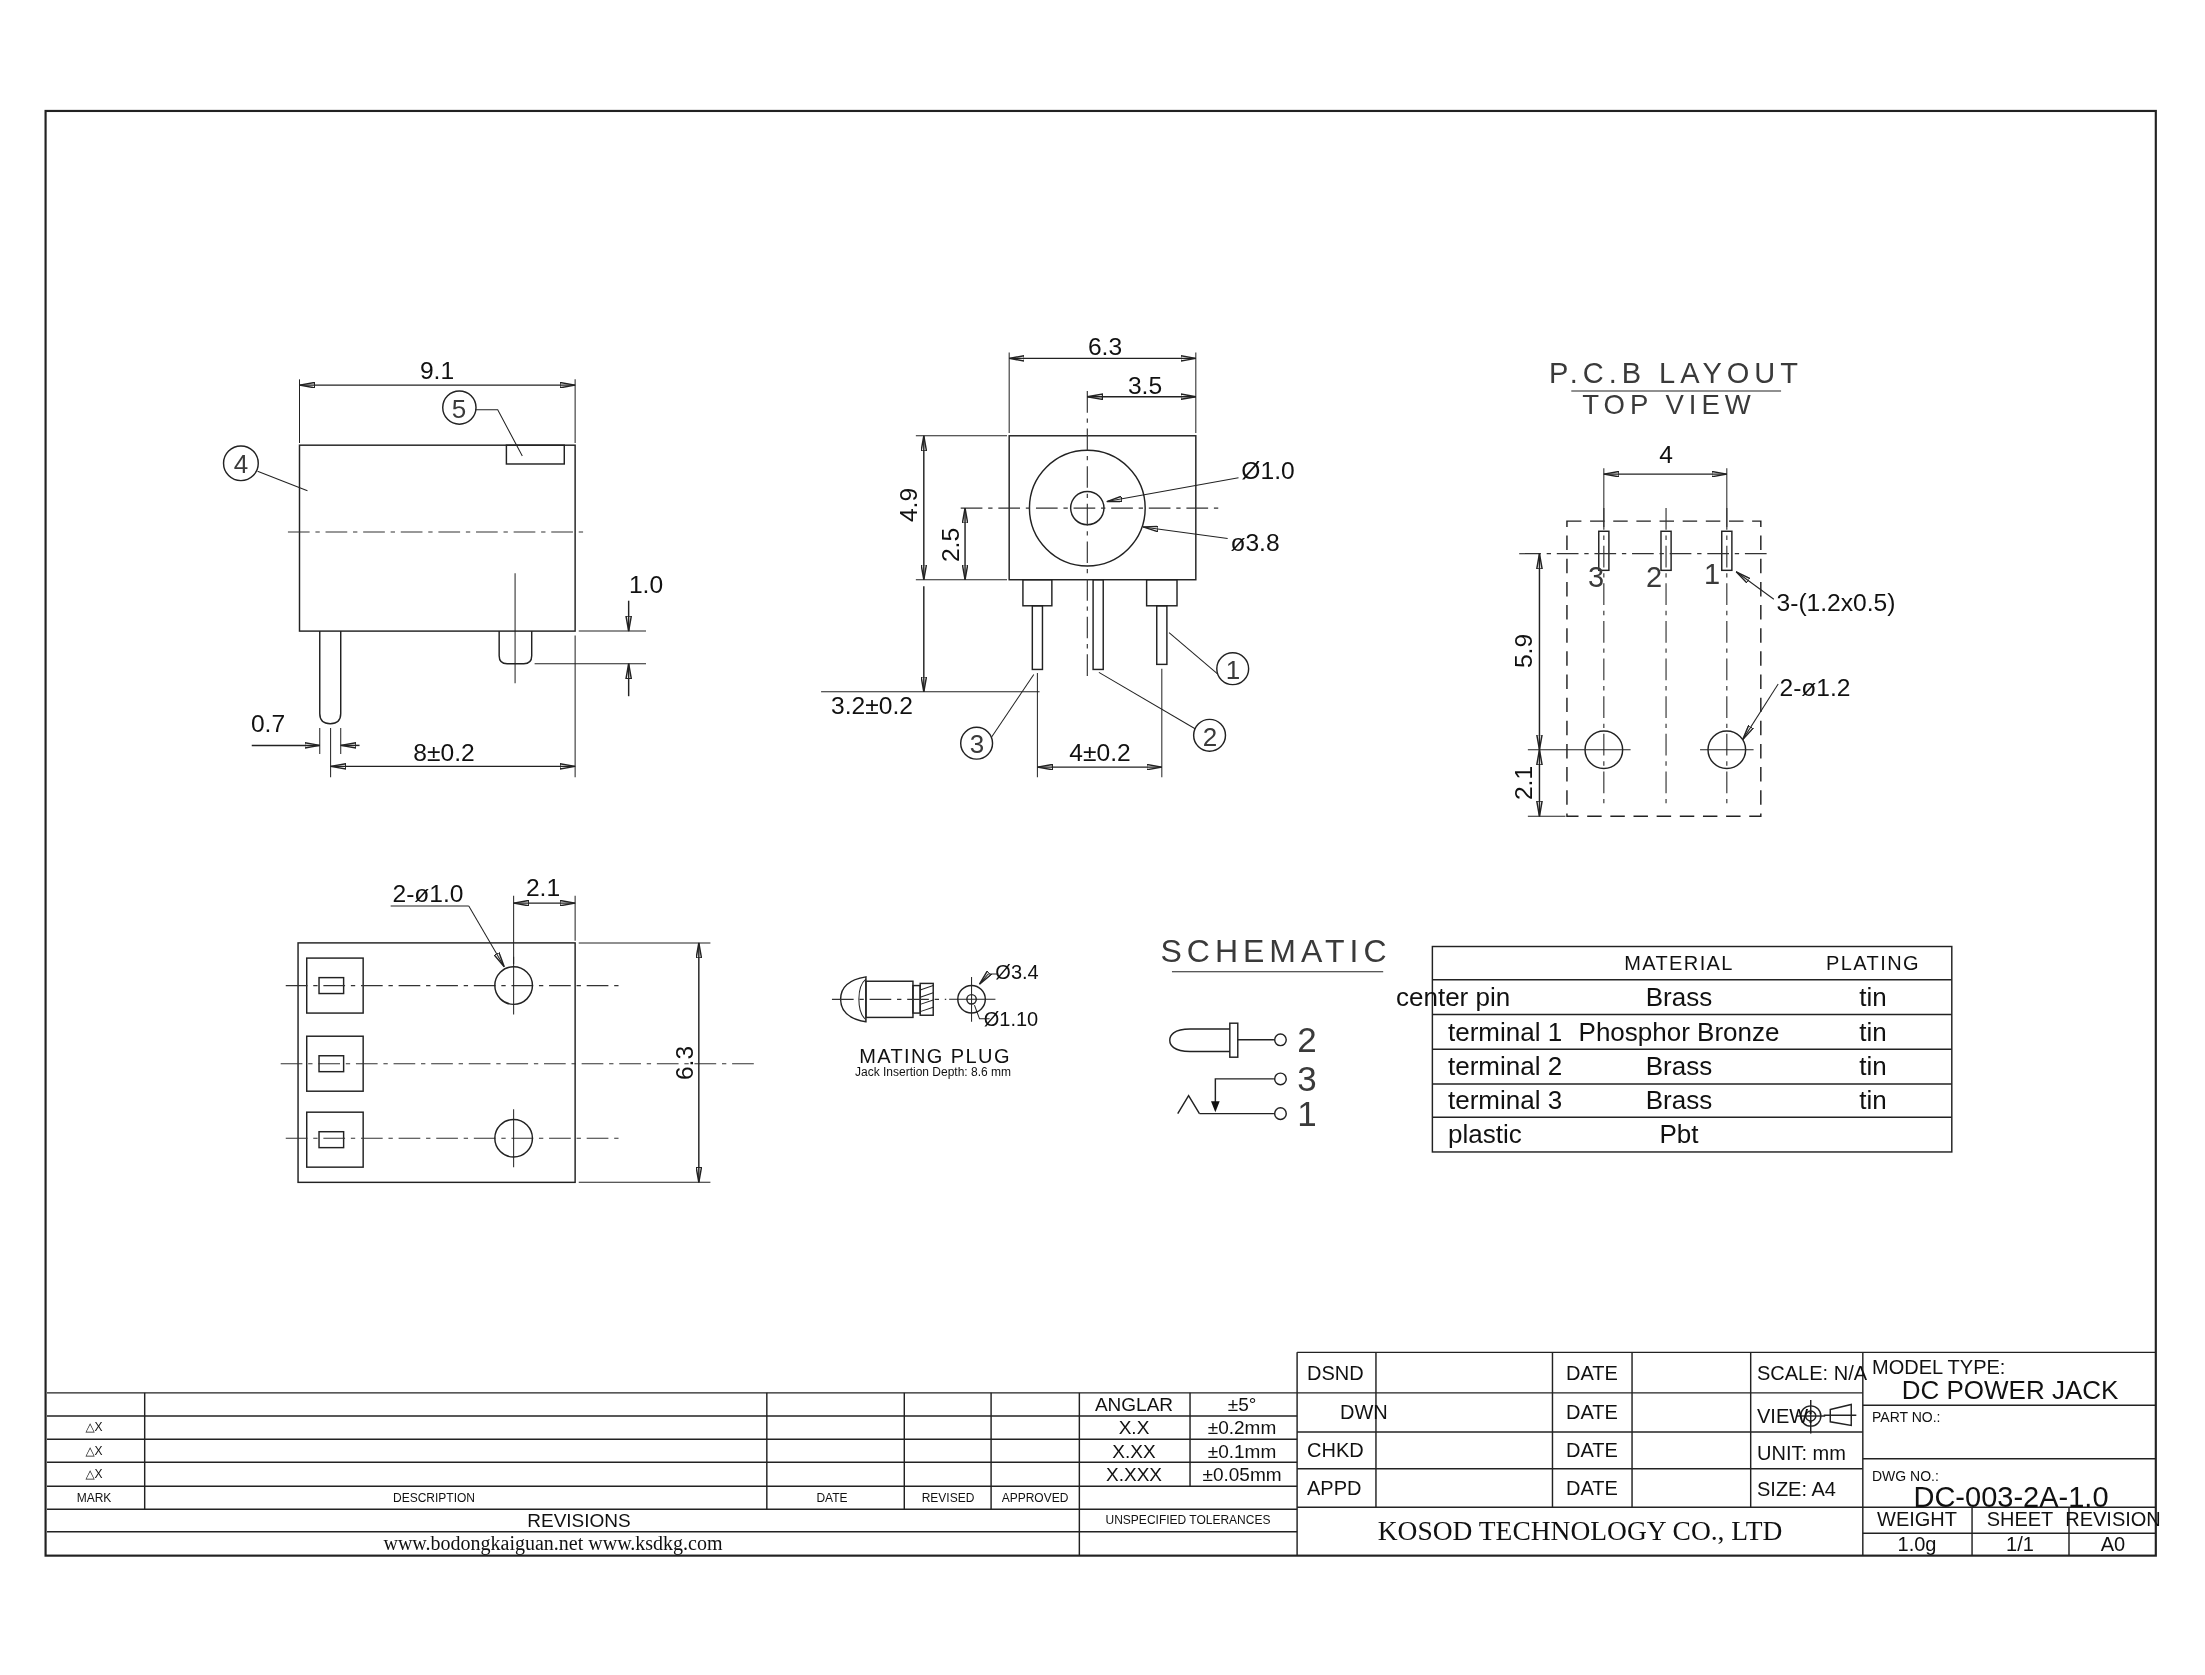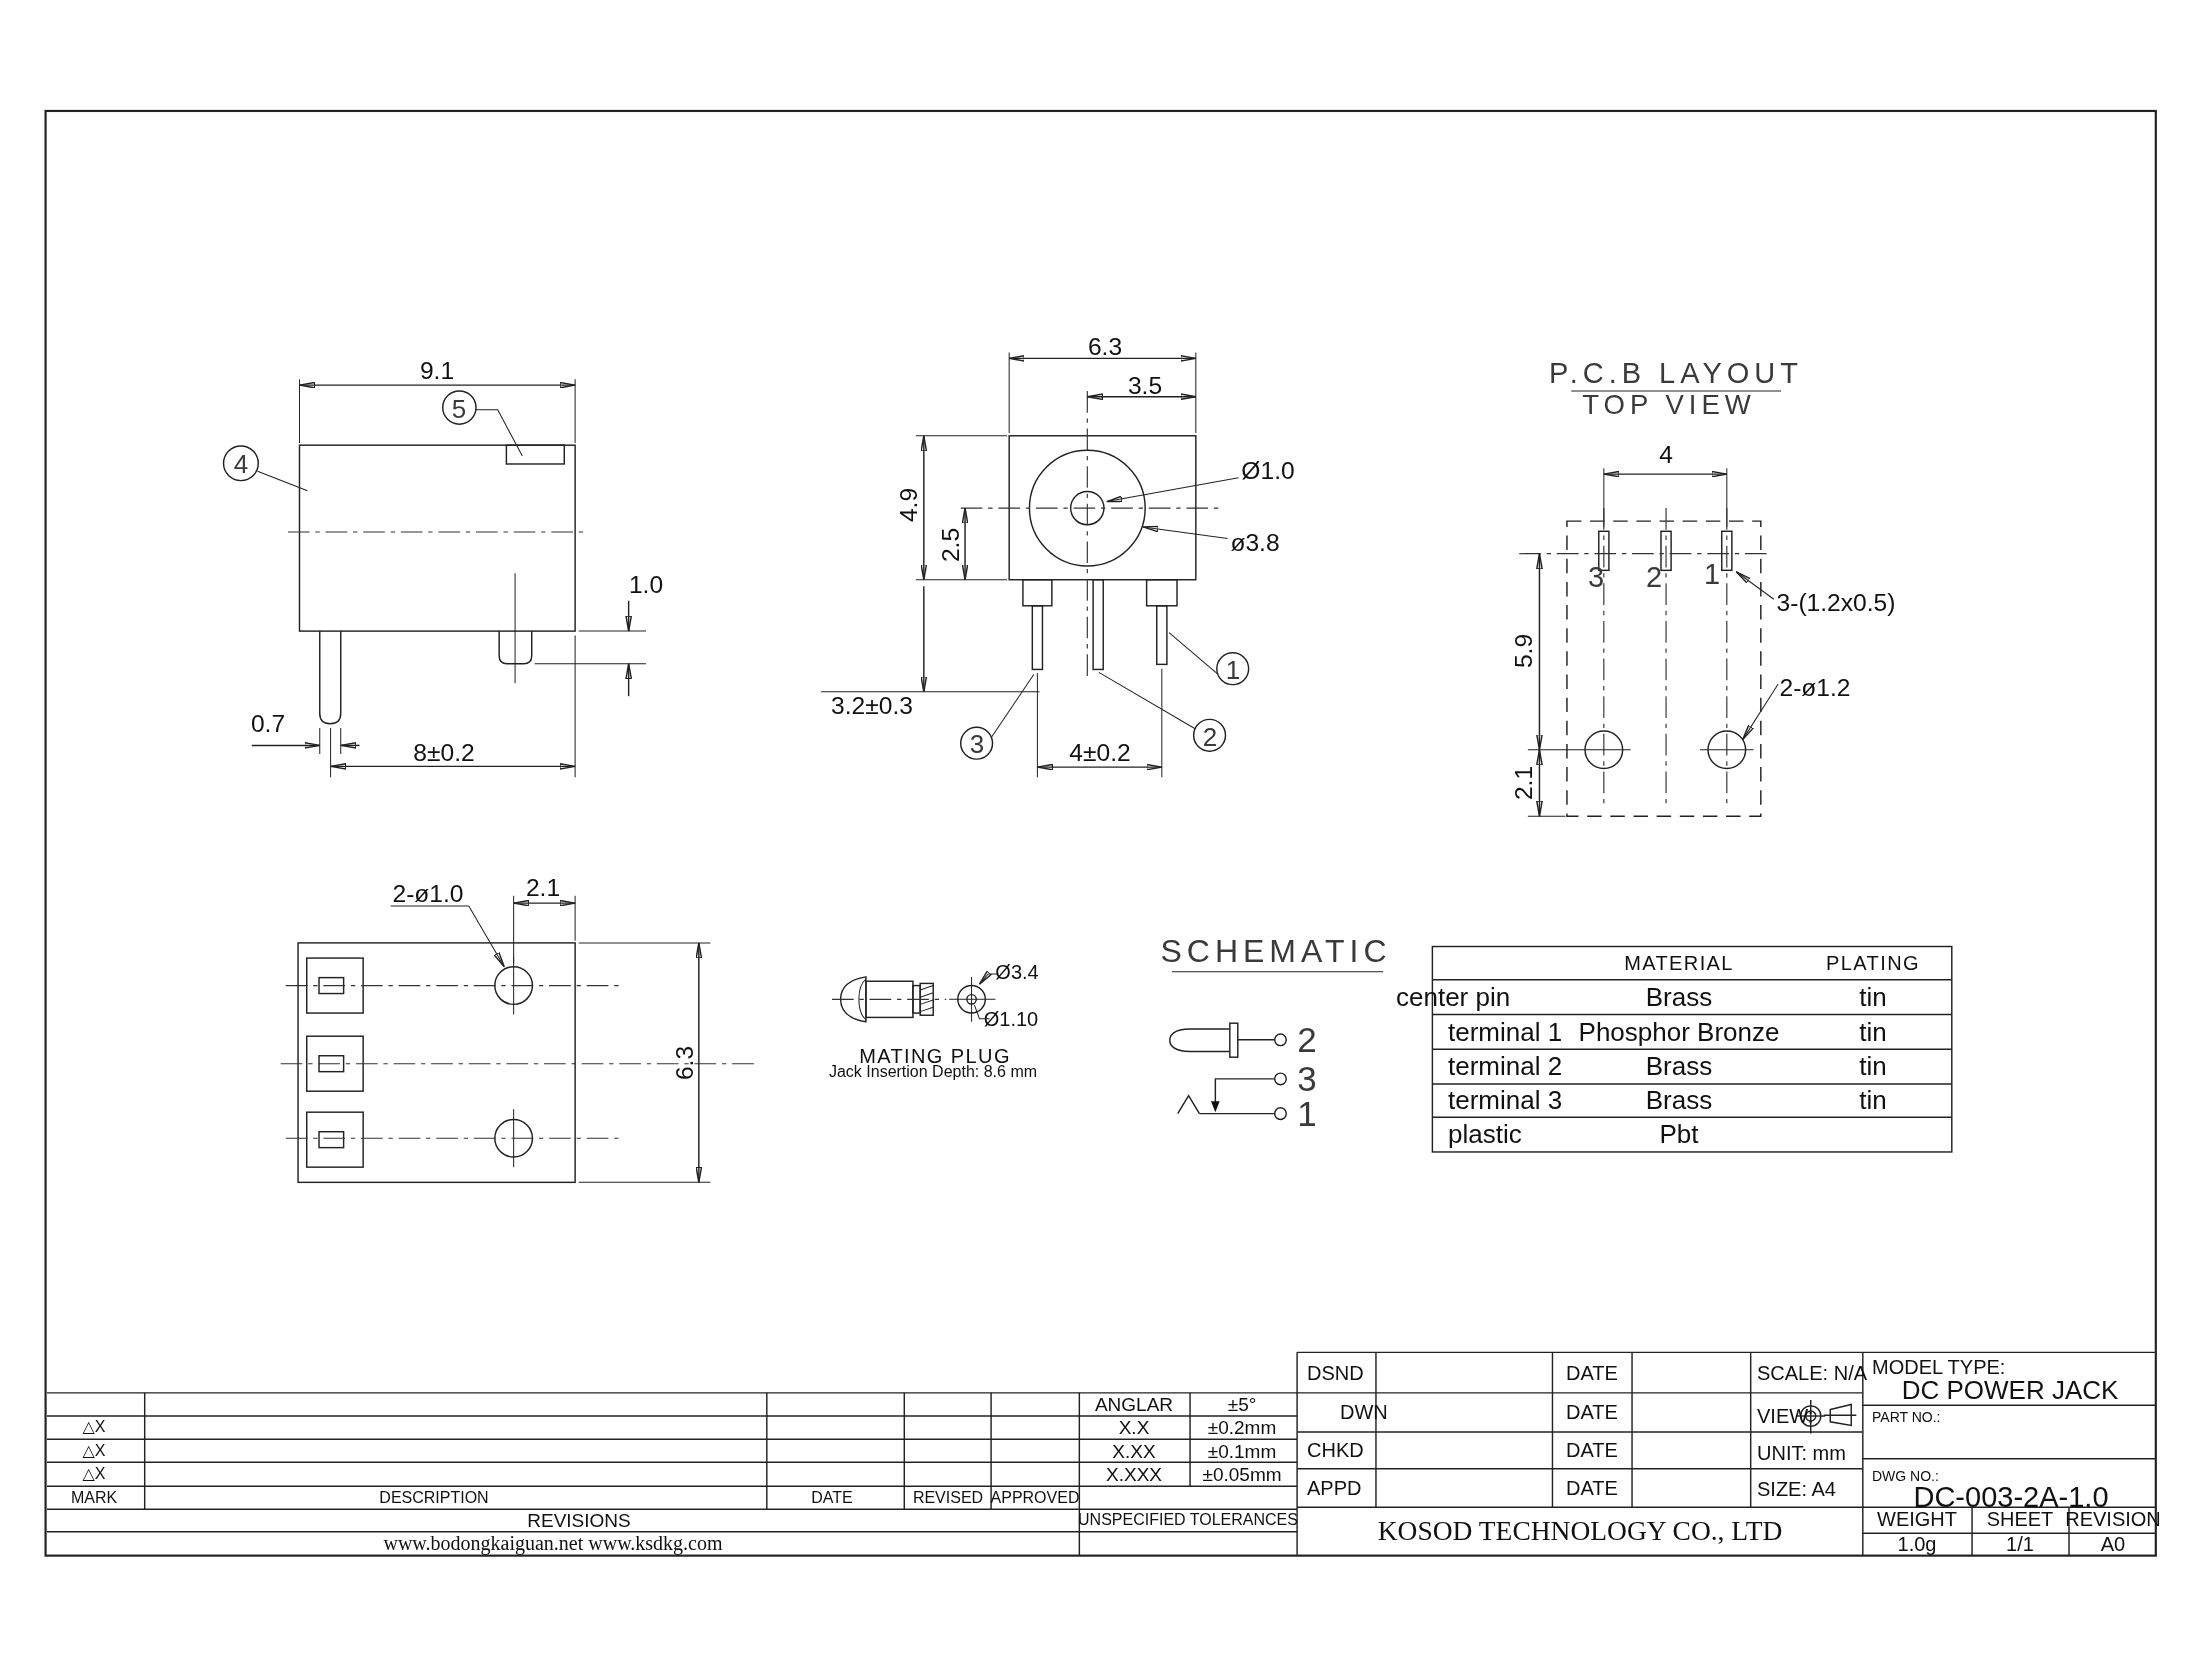--- a/index.html
+++ b/index.html
@@ -9,21 +9,21 @@
   svg.lw line, svg.lw rect, svg.lw circle, svg.lw path, svg.lw polyline{
      stroke:#222;stroke-width:2;fill:none;}
   svg.lw .thk{stroke-width:3;}
   svg.lw .thin{stroke-width:1.4;}
   svg.lw .cl{stroke:#333;stroke-width:1.6;stroke-dasharray:30 8 6 8;}
   svg.lw .dash{stroke-dasharray:20 12;}
   svg.lw .fil{fill:#111;stroke:none;}
   .t{position:absolute;transform:translate(-50%,-50%);font-size:24.6px;color:#111;
      white-space:nowrap;line-height:1;}
   .tl{transform:translate(0,-50%);}
-  .rot{transform:translate(-50%,-50%) rotate(-90deg);}.s24{font-size:16px}.s26{font-size:19px}.s28{font-size:20px}
+  .rot{transform:translate(-50%,-50%) rotate(-90deg);}.s24{font-size:12px}.s26{font-size:19px}.s28{font-size:20px}
   .s30{font-size:14px}.s36{font-size:26px}.s38{font-size:27.5px}.s40{font-size:29px}
   .s44{font-size:32px}.s48{font-size:35px}
   .gray{color:#3a3a3a;}
   .ttl{letter-spacing:5px;color:#3a3a3a;}
   .ls2{letter-spacing:1.4px;}
   .ser{font-family:"Liberation Serif",serif;}
 </style>
 </head>
 <body>
 
@@ -241,21 +241,21 @@
 <div class="t" style="left:444px;top:753px">8±0.2</div>
 <div class="t s36 gray" style="left:241px;top:464px">4</div>
 <div class="t s36 gray" style="left:459px;top:409px">5</div>
 
 <div class="t" style="left:1105px;top:347px">6.3</div>
 <div class="t" style="left:1145px;top:386px">3.5</div>
 <div class="t rot" style="left:909px;top:505px">4.9</div>
 <div class="t rot" style="left:951px;top:545px">2.5</div>
 <div class="t" style="left:1268px;top:471px">Ø1.0</div>
 <div class="t" style="left:1255px;top:543px">ø3.8</div>
-<div class="t" style="left:872px;top:706px">3.2±0.3</div>
+<div class="t" style="left:872px;top:706px">3.2±0.2</div>
 <div class="t" style="left:1100px;top:753px">4±0.2</div>
 <div class="t s36 gray" style="left:1233px;top:670px">1</div>
 <div class="t s36 gray" style="left:1210px;top:737px">2</div>
 <div class="t s36 gray" style="left:977px;top:744px">3</div>
 
 <div class="t s40 ttl" style="left:1676px;top:373px">P.C.B LAYOUT</div>
 <div class="t s38 ttl" style="left:1669px;top:405px">TOP VIEW</div>
 <div class="t" style="left:1666px;top:455px">4</div>
 <div class="t rot" style="left:1524px;top:651px">5.9</div>
 <div class="t rot" style="left:1524px;top:783px">2.1</div>

